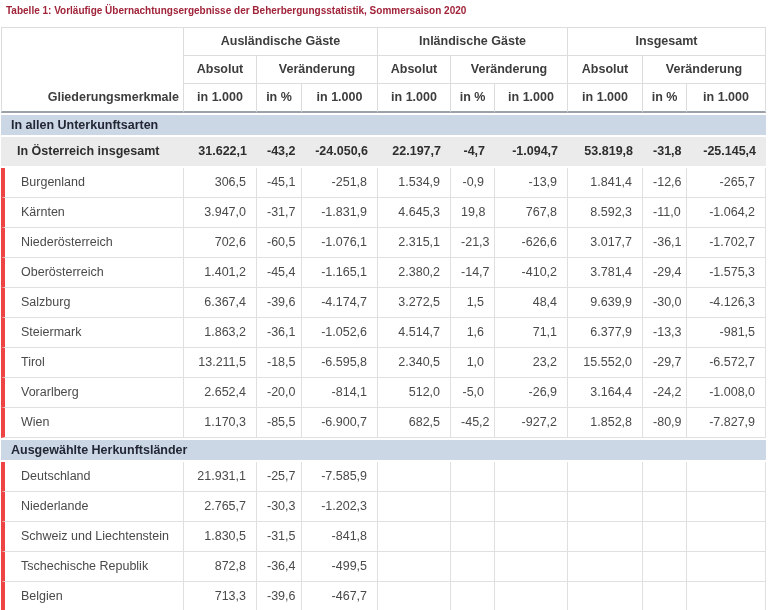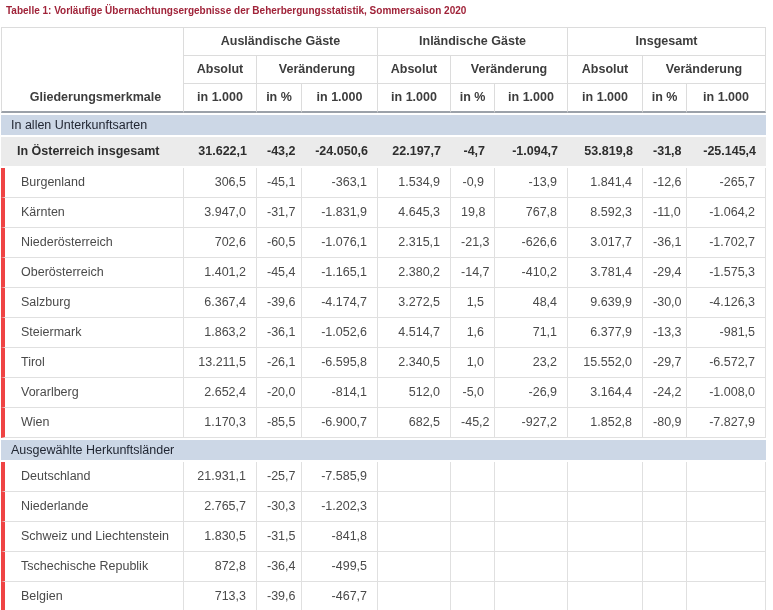--- a/index.html
+++ b/index.html
@@ -42,21 +42,21 @@
     border-bottom: 1px solid #dcdcdc;
     height: 27px;
     padding: 0 4px;
     white-space: nowrap;
     overflow: hidden;
     margin-top: 29px;
   }
   thead tr:first-child th { border-top: 1px solid #dcdcdc; }
   thead th.first { border-left: 1px solid #dcdcdc; }
   th.corner {
-    text-align: center;
+    text-align: right;
     vertical-align: bottom;
     padding: 0 4px 7px 10px;
   }
   thead tr.units th, th.corner { border-bottom: 2px solid #9ba1a9; }
   
   tbody td {
     color: #4a4a4a;
     height: 29px;
     border-right: 1px solid #e0e0e0;
     border-bottom: 1px solid #e0e0e0;
@@ -65,21 +65,21 @@
     overflow: hidden;
     background: #ffffff;
   }
   tbody td.first { border-left: 4px solid #ef4444; }
   tbody td.num { text-align: right; }
   tbody td.rowlabel { text-align: left; padding-left: 16px; }
   
   tbody tr.section td {
     background: #ccd7e6;
     color: #222733;
-    font-weight: normal;
+    font-weight: bold;
     border: none;
     border-top: 2px solid #ffffff;
     border-bottom: 2px solid #ffffff;
     height: 20px;
     padding-left: 10px;
     text-align: left;
   }
   
   tbody tr.total td {
     background: #ebebeb;
@@ -149,21 +149,21 @@
           <td class="num">-4,7</td>
           <td class="num">-1.094,7</td>
           <td class="num">53.819,8</td>
           <td class="num">-31,8</td>
           <td class="num">-25.145,4</td>
         </tr>
         <tr class="data">
           <td class="rowlabel first">Burgenland</td>
           <td class="num">306,5</td>
           <td class="num">-45,1</td>
-          <td class="num">-363,1</td>
+          <td class="num">-251,8</td>
           <td class="num">1.534,9</td>
           <td class="num">-0,9</td>
           <td class="num">-13,9</td>
           <td class="num">1.841,4</td>
           <td class="num">-12,6</td>
           <td class="num">-265,7</td>
         </tr>
         <tr class="data">
           <td class="rowlabel first">Kärnten</td>
           <td class="num">3.947,0</td>
@@ -220,21 +220,21 @@
           <td class="num">4.514,7</td>
           <td class="num">1,6</td>
           <td class="num">71,1</td>
           <td class="num">6.377,9</td>
           <td class="num">-13,3</td>
           <td class="num">-981,5</td>
         </tr>
         <tr class="data">
           <td class="rowlabel first">Tirol</td>
           <td class="num">13.211,5</td>
-          <td class="num">-26,1</td>
+          <td class="num">-18,5</td>
           <td class="num">-6.595,8</td>
           <td class="num">2.340,5</td>
           <td class="num">1,0</td>
           <td class="num">23,2</td>
           <td class="num">15.552,0</td>
           <td class="num">-29,7</td>
           <td class="num">-6.572,7</td>
         </tr>
         <tr class="data">
           <td class="rowlabel first">Vorarlberg</td>

